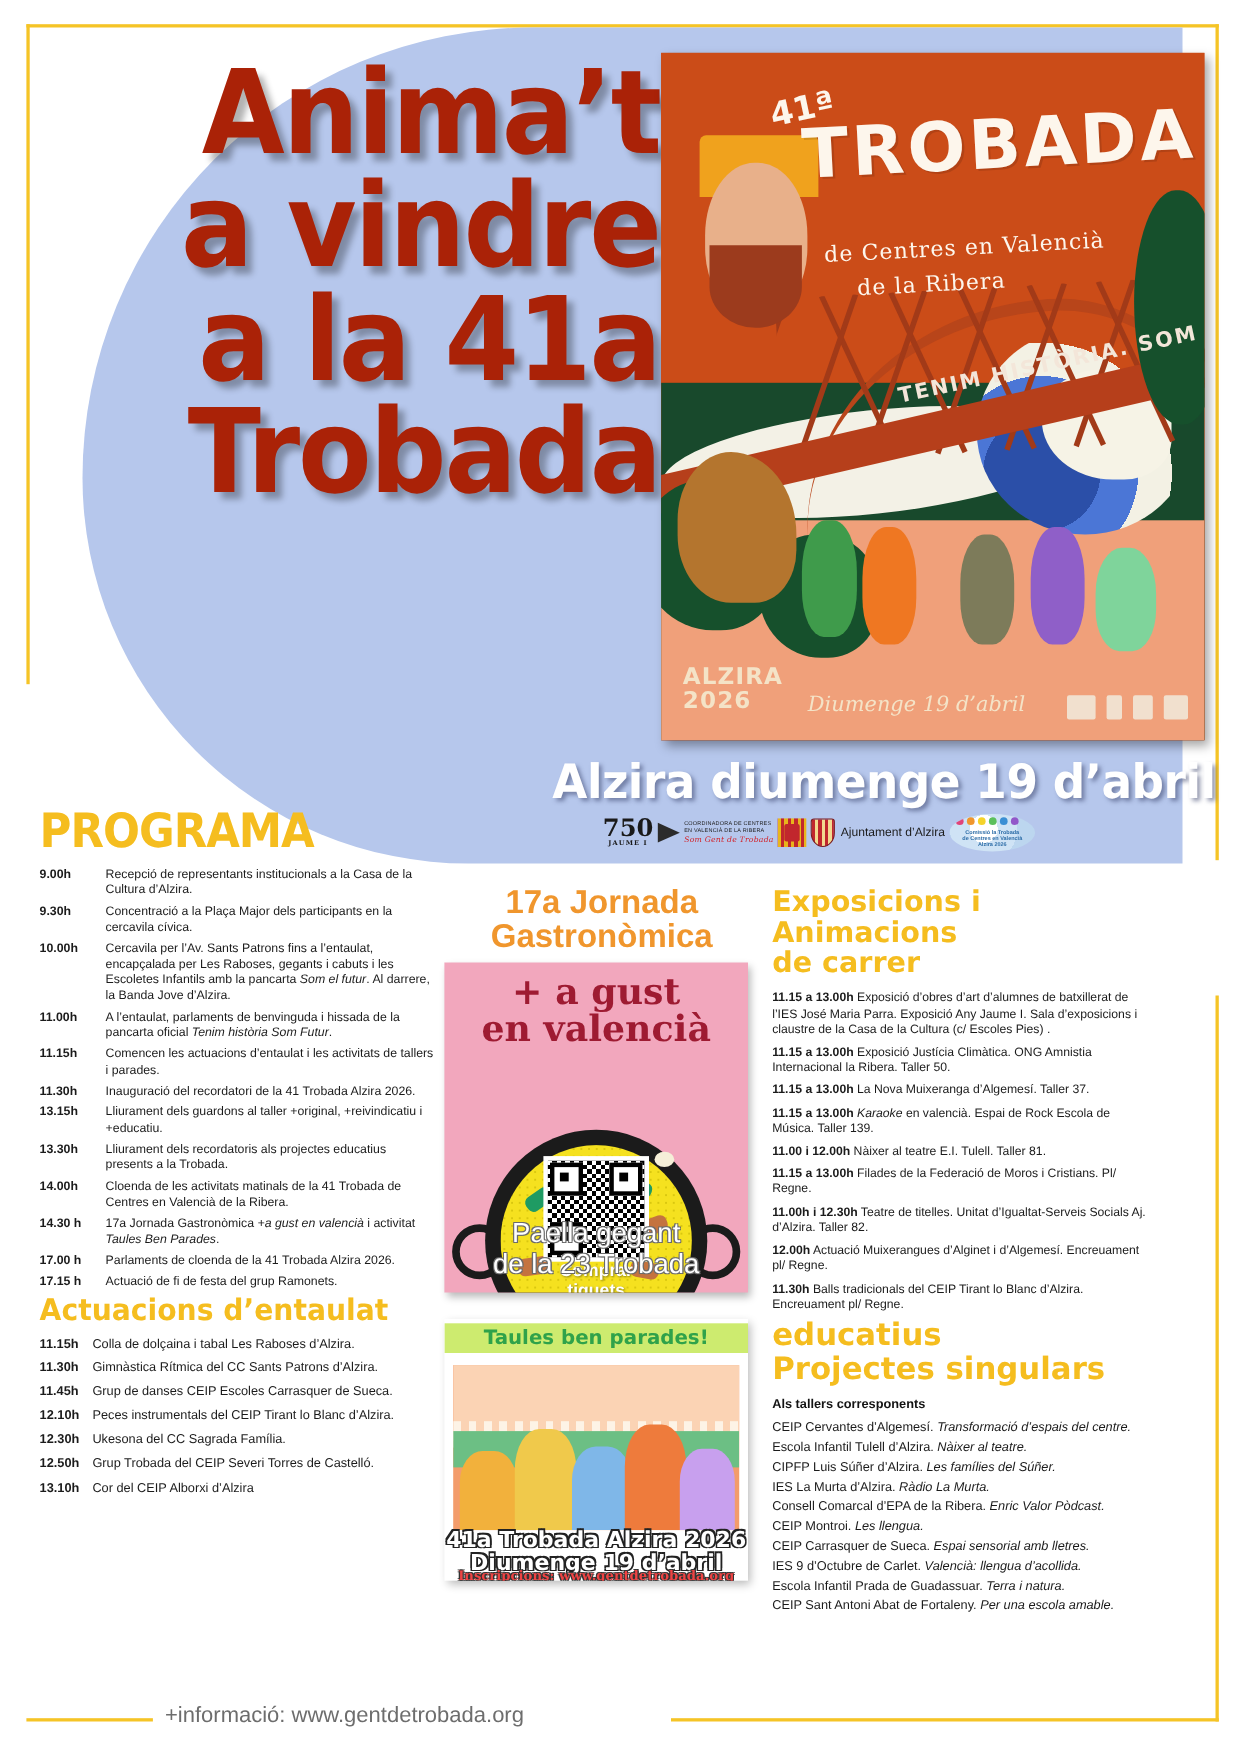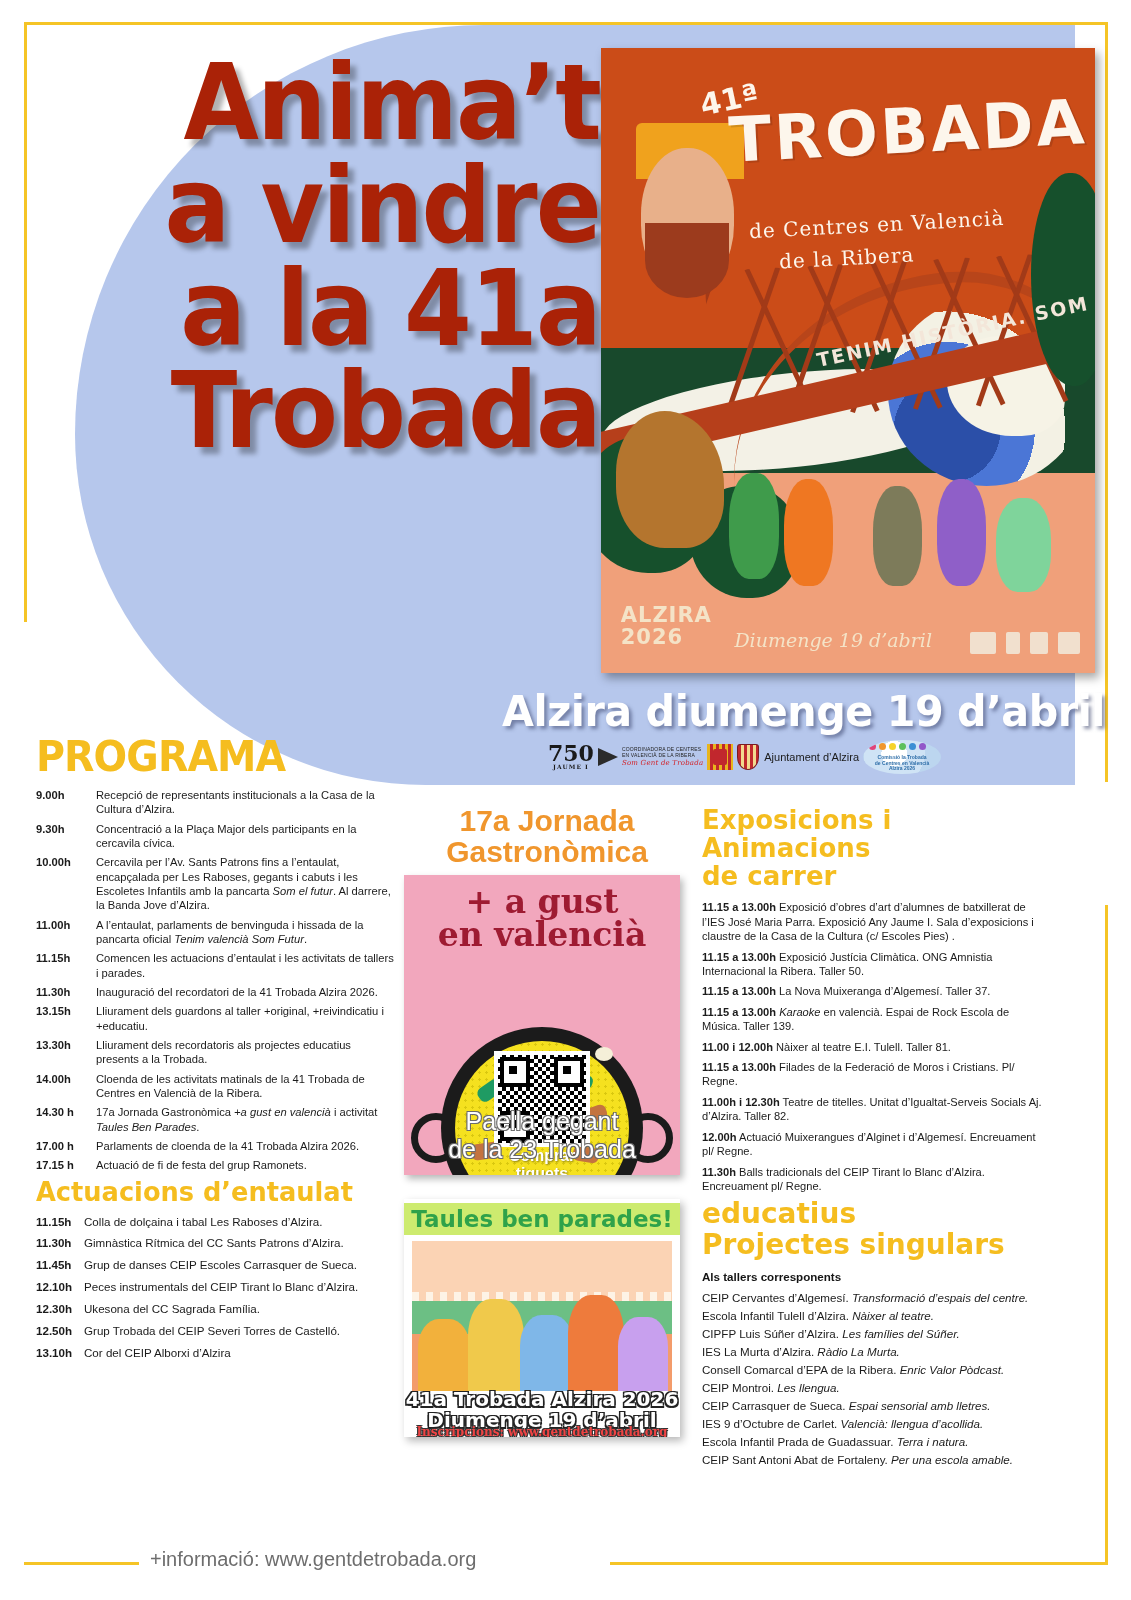--- a/index.html
+++ b/index.html
@@ -224,21 +224,21 @@
     text-shadow:1px 1px 0 #6b6b6b, -1px -1px 0 #6b6b6b, 1px -1px 0 #6b6b6b, -1px 1px 0 #6b6b6b;
   }
 
   .taules-card{
     margin-top:24px;width:276px;height:238px;background:#ffffff;position:relative;overflow:hidden;
     box-shadow:3px 4px 8px rgba(0,0,0,0.28);
   }
   .taules-title{
     position:absolute;top:4px;left:0;width:100%;text-align:center;
     background:#cdeb6f;font-family:"DejaVu Sans",sans-serif;font-weight:bold;
-    color:#2fa24a;font-size:23px;padding:3px 0;
+    color:#2fa24a;font-size:18px;padding:3px 0;
   }
   .taules-scene{position:absolute;left:8px;top:42px;width:260px;height:150px;background:#f39c6b;overflow:hidden;}
   .taules-sky{position:absolute;left:0;top:0;width:100%;height:46%;background:#fbd3b4;}
   .taules-grass{position:absolute;left:0;top:40%;width:100%;height:22%;background:#6cbf84;}
   .fence{position:absolute;left:0;top:34%;width:100%;height:16%;
     background:repeating-linear-gradient(90deg,#fdf3e6 0 7px,transparent 7px 14px);}
   .taules-person{position:absolute;bottom:0;border-radius:40% 40% 0 0;}
   .taules-foot{
     position:absolute;left:0;bottom:6px;width:100%;text-align:center;
     font-family:"DejaVu Sans",sans-serif;font-weight:bold;color:#ffffff;
@@ -388,21 +388,21 @@
         <div class="sched-row wide">
           <div class="t">9.30h</div>
           <div class="d">Concentració a la Plaça Major dels participants en la cercavila cívica.</div>
         </div>
         <div class="sched-row wide">
           <div class="t">10.00h</div>
           <div class="d">Cercavila per l’Av. Sants Patrons fins a l’entaulat, encapçalada per Les Raboses, gegants i cabuts i les Escoletes Infantils amb la pancarta <i>Som el futur</i>. Al darrere, la Banda Jove d’Alzira.</div>
         </div>
         <div class="sched-row wide">
           <div class="t">11.00h</div>
-          <div class="d">A l’entaulat, parlaments de benvinguda i hissada de la pancarta oficial <i>Tenim valencià Som Futur</i>.</div>
+          <div class="d">A l’entaulat, parlaments de benvinguda i hissada de la pancarta oficial <i>Tenim història Som Futur</i>.</div>
         </div>
         <div class="sched-row wide">
           <div class="t">11.15h</div>
           <div class="d">Comencen les actuacions d’entaulat i les activitats de tallers i parades.</div>
         </div>
         <div class="sched-row wide">
           <div class="t">11.30h</div>
           <div class="d">Inauguració del recordatori de la 41 Trobada Alzira 2026.</div>
         </div>
         <div class="sched-row wide">

